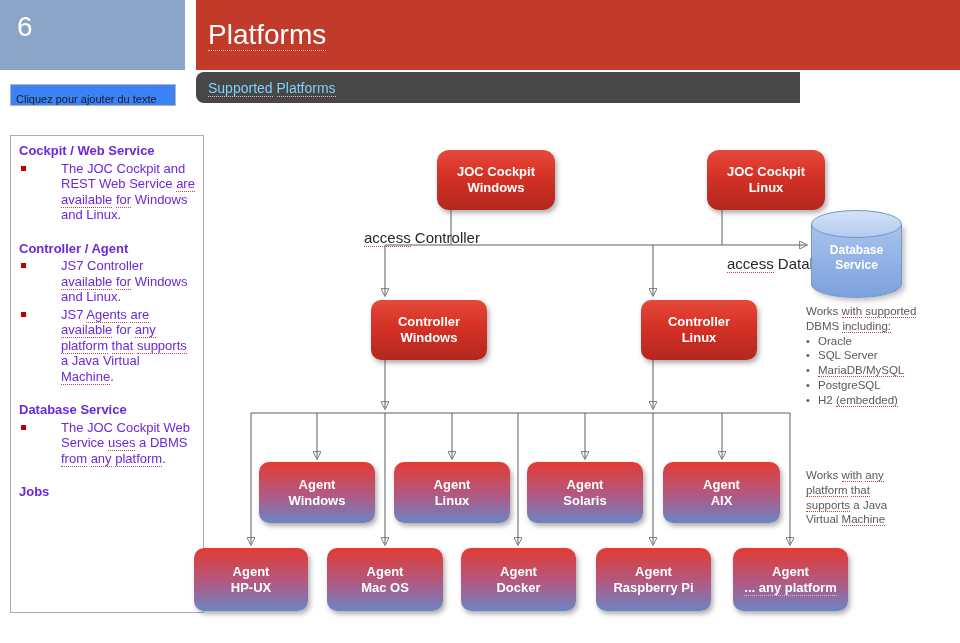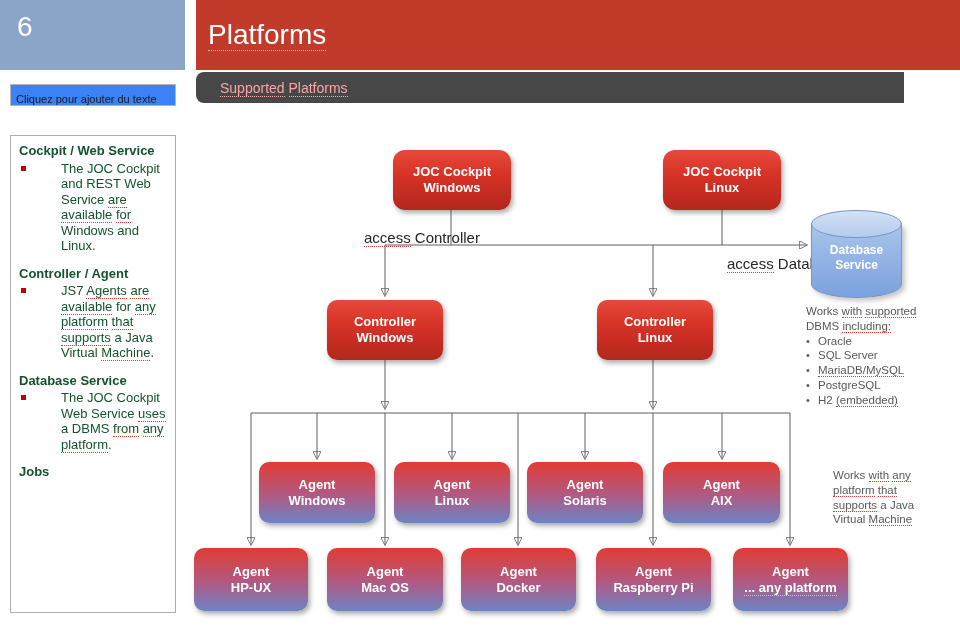--- a/index.html
+++ b/index.html
@@ -7,47 +7,47 @@
     position:relative;width:960px;height:643px;background:#fff;overflow:hidden;
     font-family:"Liberation Sans","DejaVu Sans",sans-serif;
   }
   
   .hdr-blue{position:absolute;left:0;top:0;width:185px;height:70px;
     background:var(--header_blue,#8aa5c8);color:#fff;font-size:28px;
     padding:11px 0 0 17px;box-sizing:border-box;}
   .hdr-red{position:absolute;left:196px;top:0;width:764px;height:70px;
     background:var(--banner_red,#c23a2a);display:flex;align-items:center;
     padding-left:12px;box-sizing:border-box;color:#fff;font-size:28px;}
-  .hdr-dark{position:absolute;left:196px;top:72px;width:708px;height:31px;
+  .hdr-dark{position:absolute;left:196px;top:72px;width:604px;height:31px;
     background:var(--bar_dark,#474747);border-radius:8px 0 0 8px;
-    display:flex;align-items:center;padding-left:24px;box-sizing:border-box;
-    color:#fca5a5;font-size:14px;}
+    display:flex;align-items:center;padding-left:12px;box-sizing:border-box;
+    color:#7dd3fc;font-size:14px;}
   
   .placeholder{position:absolute;left:10px;top:84px;width:166px;height:22px;
     border:1px solid #b5b5b5;box-sizing:border-box;display:flex;align-items:flex-end;
     padding-left:5px;font-size:11px;color:#1a1a1a;background:#3b82f6;}
-  .sidebar{position:absolute;left:10px;top:135px;width:166px;height:478px;
+  .sidebar{position:absolute;left:10px;top:135px;width:194px;height:478px;
     border:1px solid #adadad;box-sizing:border-box;background:#fff;
-    padding:7px 8px;font-size:13px;line-height:15.5px;color:#14532d;}
+    padding:7px 8px;font-size:13px;line-height:15.5px;color:#6d28d9;}
   .sb-h{font-weight:bold;margin:0 0 2px 0;}
-  .sb-h.gap{margin-top:12px;}
+  .sb-h.gap{margin-top:18px;}
   .sb-b{display:flex;margin-bottom:2px;}
   .bsq{flex:0 0 5px;width:5px;height:5px;background:var(--bullet_red,#c00000);
     margin:5px 7px 0 2px;}
   .sb-b>span:last-child{flex:1;margin-left:28px;}
   
   .sq{border-bottom:1px dotted var(--squiggle,#cc4040);}
   .sql{border-bottom:1px dotted #f2b4ac;}
   
   .node{position:absolute;border-radius:10px;color:#fff;font-weight:bold;
     font-size:13px;line-height:16px;display:flex;flex-direction:column;
     justify-content:center;align-items:center;text-align:center;
     box-shadow:2px 3px 5px rgba(70,70,70,.45);z-index:2;}
   .t-red{background:linear-gradient(to bottom,
-    var(--node_red_top,#e6493b) 0%,var(--node_red_mid,#d63226) 42%,var(--node_red_bottom,#b3271e) 100%);}
+    var(--node_red_top,#e6493b) 0%,var(--node_red_mid,#d63226) 42%,var(--node_red_bottom,#b3271e) 100%);margin-left:44px;}
   .t-agent{background:linear-gradient(to bottom,
     var(--agent_top,#e23b32) 0%,var(--agent_mid,#b05a83) 55%,var(--agent_bottom,#6b84c5) 100%);}
   .n-joc-win{left:393px;top:150px;width:118px;height:60px;border-radius:12px;}
   .n-joc-lin{left:663px;top:150px;width:118px;height:60px;border-radius:12px;}
   .n-ctl-win{left:327px;top:300px;width:116px;height:60px;}
   .n-ctl-lin{left:597px;top:300px;width:116px;height:60px;}
   .n-ag-win{left:259px;top:462px;width:116px;height:61px;}
   .n-ag-lin{left:394px;top:462px;width:116px;height:61px;}
   .n-ag-sol{left:527px;top:462px;width:116px;height:61px;}
   .n-ag-aix{left:663px;top:462px;width:117px;height:61px;}
@@ -68,21 +68,21 @@
     border:1px solid #7897c4;box-sizing:border-box;}
   .cyl-label{position:absolute;left:0;top:33px;width:91px;text-align:center;
     color:#fff;font-weight:bold;font-size:12px;line-height:15px;}
   
   .edge-label{position:absolute;font-size:15px;color:#262626;white-space:nowrap;z-index:2;}
   .lbl-ctl{left:364px;top:229px;}
   .lbl-db{left:727px;top:229px;margin-top:26px;}
   .note{position:absolute;font-size:11.5px;line-height:14.8px;
     color:var(--note_gray,#595959);white-space:nowrap;z-index:2;}
   .note-db{left:806px;top:304px;}
-  .note-jvm{left:806px;top:468px;margin-left:27px;}
+  .note-jvm{left:806px;top:468px;}
   .dbi{display:flex;}
   .dbi .dot{width:12px;flex:0 0 12px;text-align:left;font-size:11px;}
   
   .wires{position:absolute;left:0;top:0;z-index:1;}
   .wires path{stroke:var(--line_gray,#5f5f5f);stroke-width:1;fill:none;}
 </style>
 </head>
 <body>
 
 <div id="slide">
@@ -101,20 +101,24 @@
     <span>Cliquez pour ajouter du texte</span>
   </div>
 
   <div class="sidebar">
     <div class="sb-h">Cockpit / Web Service</div>
     <div class="sb-b">
       <span class="bsq"></span>
       <span><span>The JOC Cockpit and REST Web Service </span><span class="sq">are</span><span> </span><span class="sq">available</span><span> </span><span class="sq">for</span><span> Windows and Linux.</span></span>
     </div>
     <div class="sb-h gap">Controller / Agent</div>
+    <div class="sb-b">
+      <span class="bsq"></span>
+      <span><span>JS7 Controller </span><span class="sq">available</span><span> </span><span class="sq">for</span><span> Windows and Linux.</span></span>
+    </div>
     <div class="sb-b">
       <span class="bsq"></span>
       <span><span>JS7 </span><span class="sq">Agents</span><span> </span><span class="sq">are</span><span> </span><span class="sq">available</span><span> for </span><span class="sq">any</span><span> </span><span class="sq">platform</span><span> </span><span class="sq">that</span><span> </span><span class="sq">supports</span><span> a Java Virtual </span><span class="sq">Machine</span><span>.</span></span>
     </div>
     <div class="sb-h gap">Database Service</div>
     <div class="sb-b">
       <span class="bsq"></span>
       <span><span>The JOC Cockpit Web Service </span><span class="sq">uses</span><span> a DBMS </span><span class="sq">from</span><span> </span><span class="sq">any</span><span> </span><span class="sq">platform</span><span>.</span></span>
     </div>
     <div class="sb-h gap">Jobs</div>

